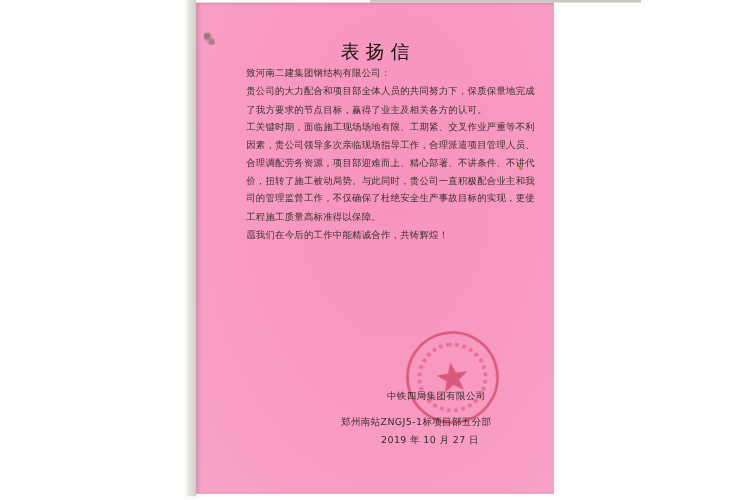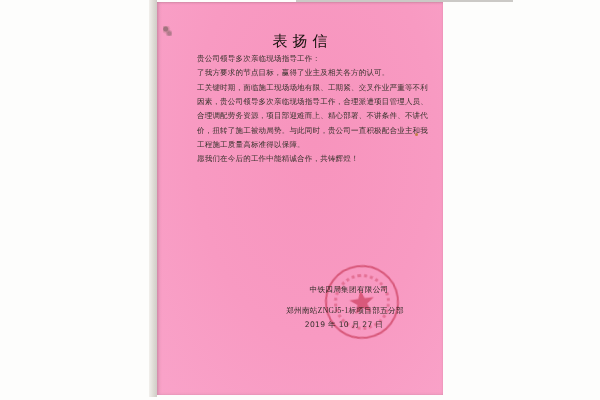--- a/index.html
+++ b/index.html
@@ -42,24 +42,24 @@
     position:absolute;left:40px;top:50px;width:232px;
     color:#37322c;
   }
   .line{
     font-size:7.5px;line-height:14.35px;letter-spacing:.2px;
     white-space:nowrap;
   }
   .line.indent{padding-left:18px;}
   .sig{
     position:absolute;font-size:7.6px;white-space:nowrap;color:#332e29;
-    transform:translateX(-50%);letter-spacing:.3px;
+    transform:translateX(-50%);letter-spacing:.3px;margin-top:27px;
   }
   .sig.company{left:192px;top:283px;}
-  .sig.project{left:188px;top:304px;font-family:Liberation Serif, serif;}
+  .sig.project{left:176px;top:304px;}
   .sig.date{left:187px;top:318px;}
   
   .seal{
     position:absolute;left:168px;top:263px;width:74px;height:74px;
     border:2px solid rgba(196,59,85,.55);border-radius:50%;
     box-sizing:border-box;transform:rotate(-8deg);
     mix-blend-mode:multiply;filter:blur(.35px);
   }
   .seal-inner-ring{
     position:absolute;inset:7px;border:3px dotted rgba(196,59,85,.35);
@@ -79,26 +79,28 @@
   <div class="top-edge-line"></div>
 
   <div class="paper">
 
     <div class="smudge"></div>
     <div class="orange-dot"></div>
 
     <h1 class="title">表扬信</h1>
 
     <div class="body-block">
-      <div class="line">贵公司领导多次亲临现场指导工作：</div>
+      <div class="line">致河南二建集团钢结构有限公司：</div>
+      <div class="line">贵公司的大力配合和项目部全体人员的共同努力下，保质保量地完成</div>
       <div class="line">了我方要求的节点目标，赢得了业主及相关各方的认可。</div>
       <div class="line">工关键时期，面临施工现场场地有限、工期紧、交叉作业严重等不利</div>
       <div class="line">因素，贵公司领导多次亲临现场指导工作，合理派遣项目管理人员、</div>
       <div class="line">合理调配劳务资源，项目部迎难而上、精心部署、不讲条件、不讲代</div>
       <div class="line">价，扭转了施工被动局势。与此同时，贵公司一直积极配合业主和我</div>
+      <div class="line">司的管理监督工作，不仅确保了杜绝安全生产事故目标的实现，更使</div>
       <div class="line">工程施工质量高标准得以保障。</div>
       <div class="line">愿我们在今后的工作中能精诚合作，共铸辉煌！</div>
     </div>
 
     <div class="sig company">中铁四局集团有限公司</div>
     <div class="sig project">郑州南站ZNGJ5-1标项目部五分部</div>
     <div class="sig date">2019 年 10 月 27 日</div>
 
     <div class="seal">
       <div class="seal-inner-ring"></div>

